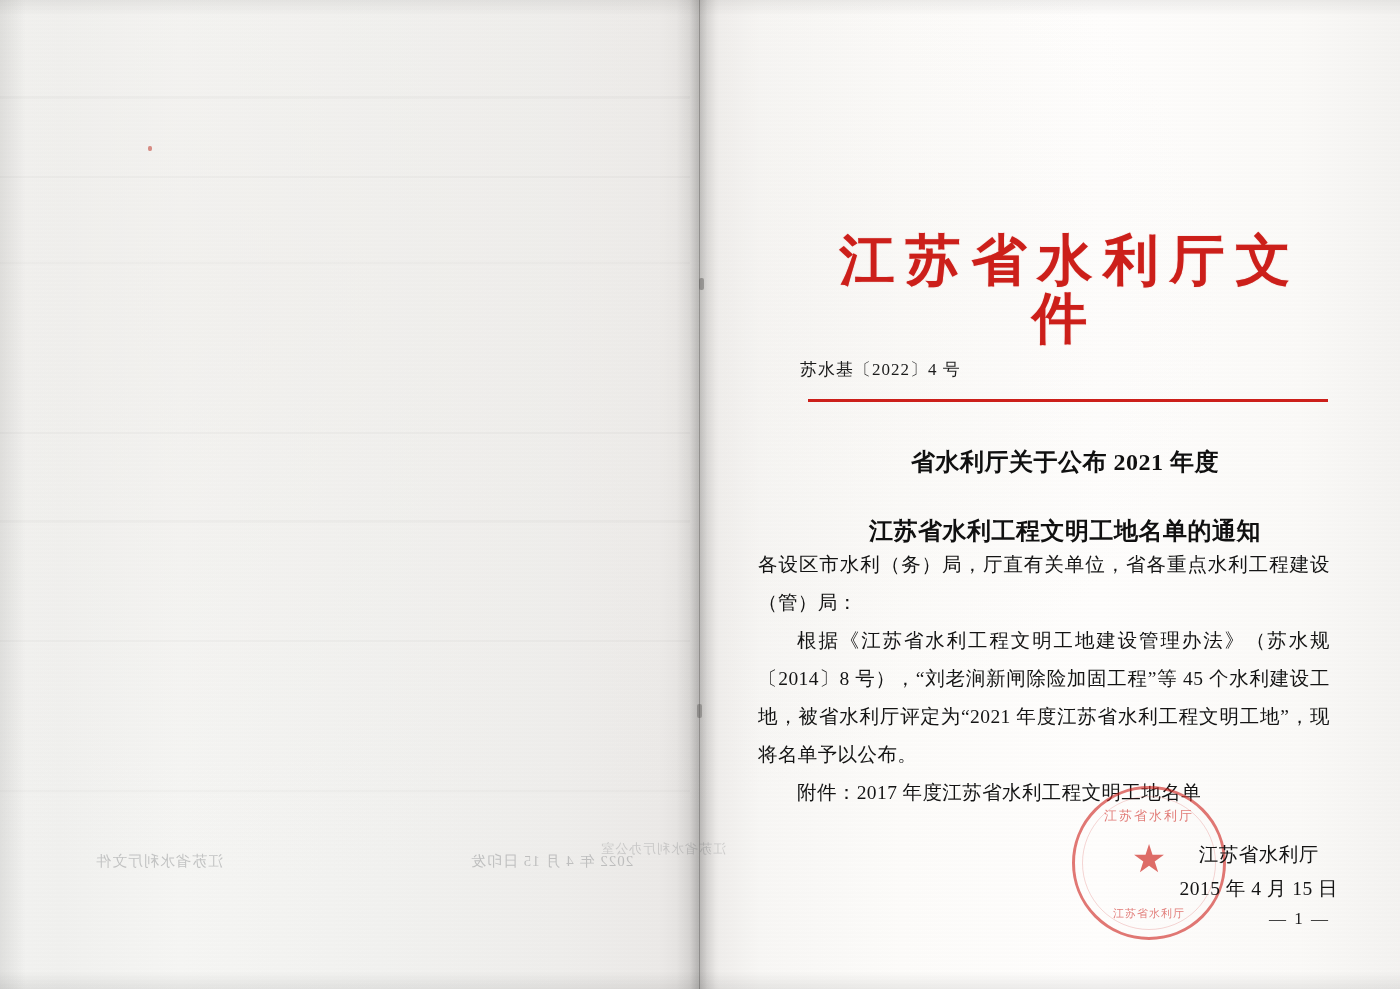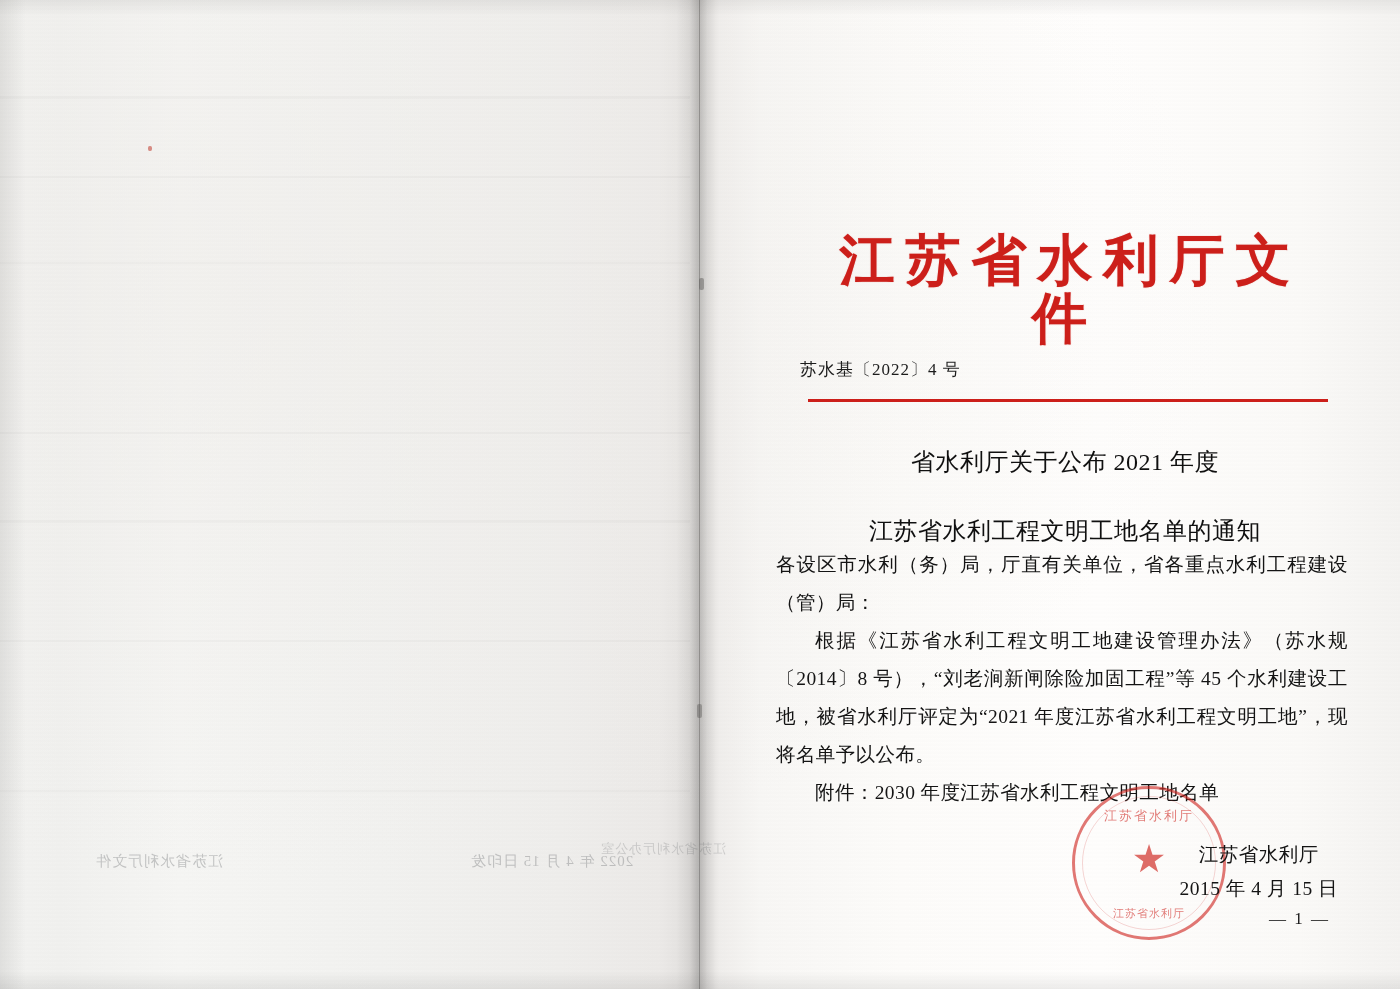--- a/index.html
+++ b/index.html
@@ -171,31 +171,31 @@
     height: 3px;
     background: #cc1f1a;
   }
 
   .subject {
     position: absolute;
     left: 70px;
     top: 444px;
     width: 550px;
     text-align: center;
-    font-weight: normal;
+    font-weight: bold;
     font-size: 24px;
     line-height: 1.55;
     color: #101010;
     letter-spacing: 0.5px;
   }
   .subject .line2 { display: block; margin-top: 32px; }
 
   .body {
     position: absolute;
-    left: 56px;
+    left: 38px;
     top: 546px;
     width: 572px;
     font-size: 19.5px;
     line-height: 1.95;
     color: #141414;
     letter-spacing: 0.4px;
     text-align: justify;
   }
   .body p { margin: 0; }
   .body .indent { text-indent: 2em; }
@@ -294,21 +294,21 @@
     <div class="red-rule"></div>
 
     <div class="subject">
       <span class="line1">省水利厅关于公布 2021 年度</span>
       <span class="line2">江苏省水利工程文明工地名单的通知</span>
     </div>
 
     <div class="body">
       <p>各设区市水利（务）局，厅直有关单位，省各重点水利工程建设（管）局：</p>
       <p class="indent">根据《江苏省水利工程文明工地建设管理办法》（苏水规〔2014〕8 号），“刘老涧新闸除险加固工程”等 45 个水利建设工地，被省水利厅评定为“2021 年度江苏省水利工程文明工地”，现将名单予以公布。</p>
-      <p class="indent">附件：2030 年度江苏省水利工程文明工地名单</p>
+      <p class="indent">附件：2017 年度江苏省水利工程文明工地名单</p>
     </div>
 
     <div class="seal">
       <div class="seal-text-top">江苏省水利厅</div>
       <div class="seal-star">★</div>
       <div class="seal-text-bottom">江苏省水利厅</div>
     </div>
 
     <div class="signature">
       <div>江苏省水利厅</div>

